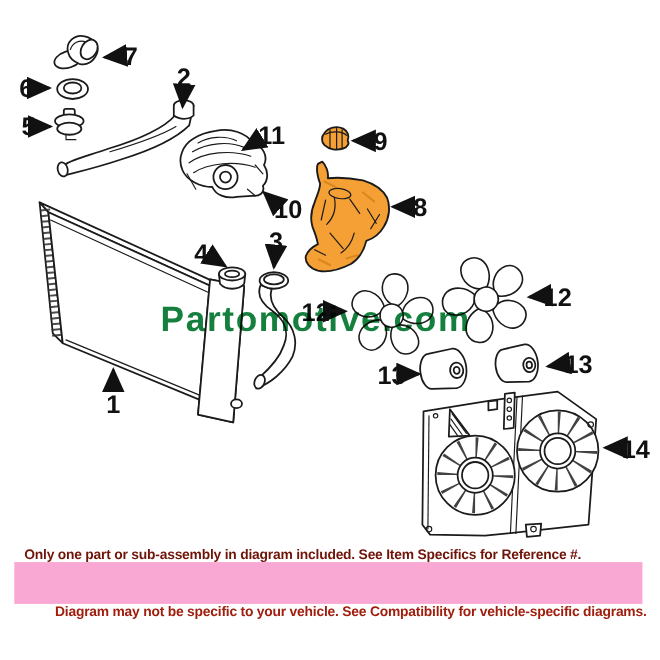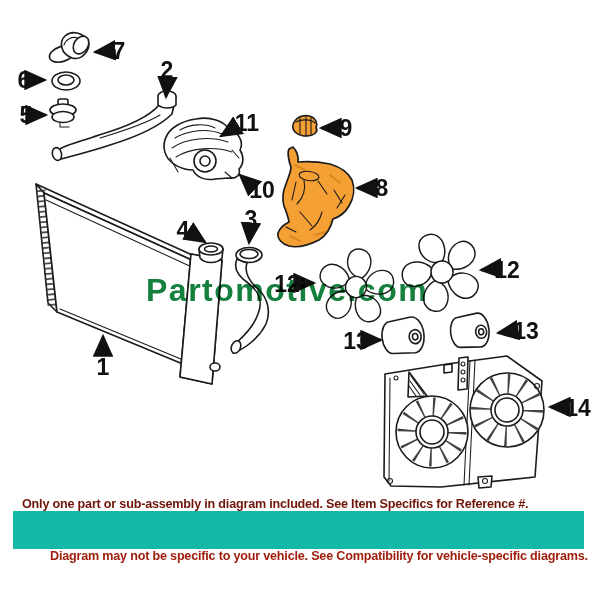--- a/index.html
+++ b/index.html
@@ -11,21 +11,21 @@
   .ink-thin{stroke:#1b1b1b;stroke-width:1.05;fill:none;stroke-linejoin:round;stroke-linecap:round;}
   .hl{fill:#f5a035;stroke:#1b1b1b;stroke-width:1.7;stroke-linejoin:round;}
   .hl-detail{stroke:#1b1b1b;stroke-width:1.1;fill:none;stroke-linecap:round;}
   .hl-shade{stroke:#c97a14;stroke-width:2;fill:none;opacity:.65;stroke-linecap:round;}
   .callout-num{font-family:"Liberation Sans",sans-serif;font-weight:bold;font-size:23px;
                fill:#111;text-anchor:middle;}
   .callout-line{stroke:#111;stroke-width:2.3;fill:none;}
   .ribs{stroke:#2e2e2e;fill:none;}
   #watermark{position:absolute;left:146px;top:272px;font-size:32px;font-weight:700;
              color:#15803d;letter-spacing:1.5px;white-space:nowrap;mix-blend-mode:multiply;}
-  #banner{position:absolute;left:13px;top:511px;width:562px;height:38px;background:#14b8a6;
+  #banner{position:absolute;left:13px;top:511px;width:562px;height:38px;background:#f9a8d4;
           display:flex;flex-direction:column;justify-content:center;padding-left:9px;gap:36px;}
   #banner .l1{font-size:12.6px;font-weight:bold;color:#6f1409;line-height:16px;letter-spacing:-.2px;white-space:nowrap;}
   #banner .l2{font-size:12.6px;font-weight:bold;color:#a01e0e;line-height:16px;letter-spacing:-.2px;white-space:nowrap;padding-left:28px;}
 </style>
 </head>
 <body>
 
 <div id="canvas">
 
   <svg id="art" width="600" height="600" viewBox="0 0 600 600">

